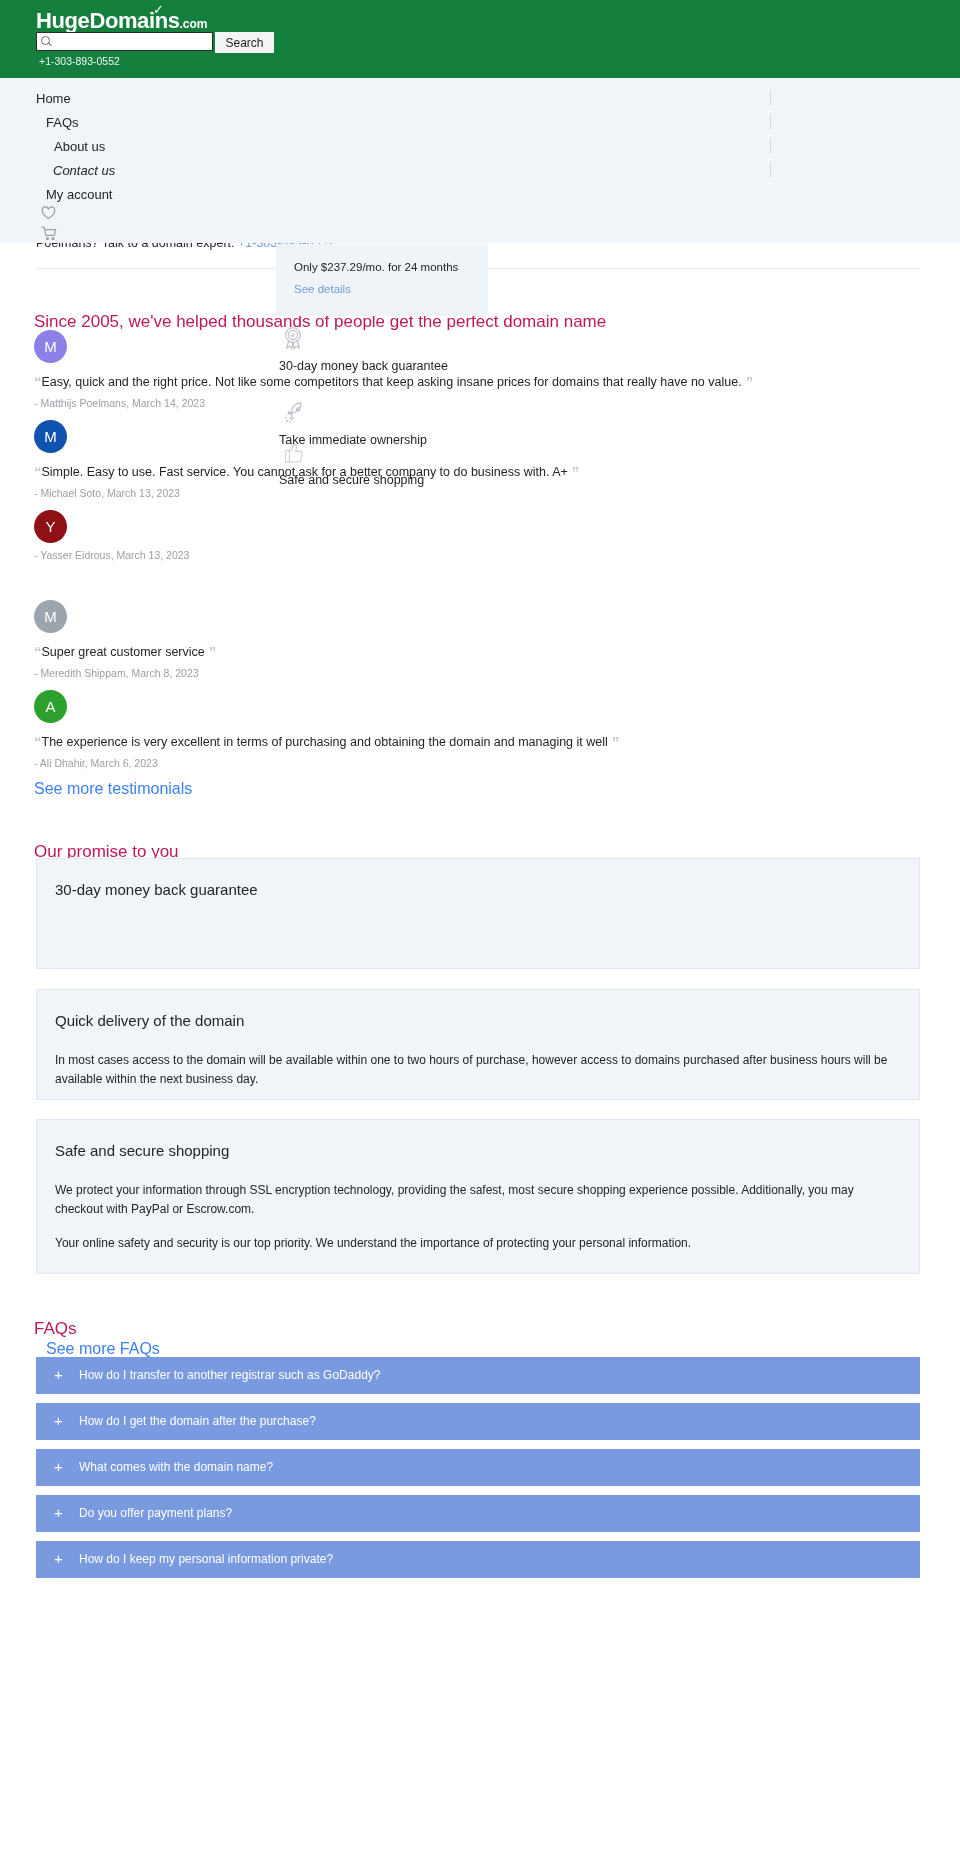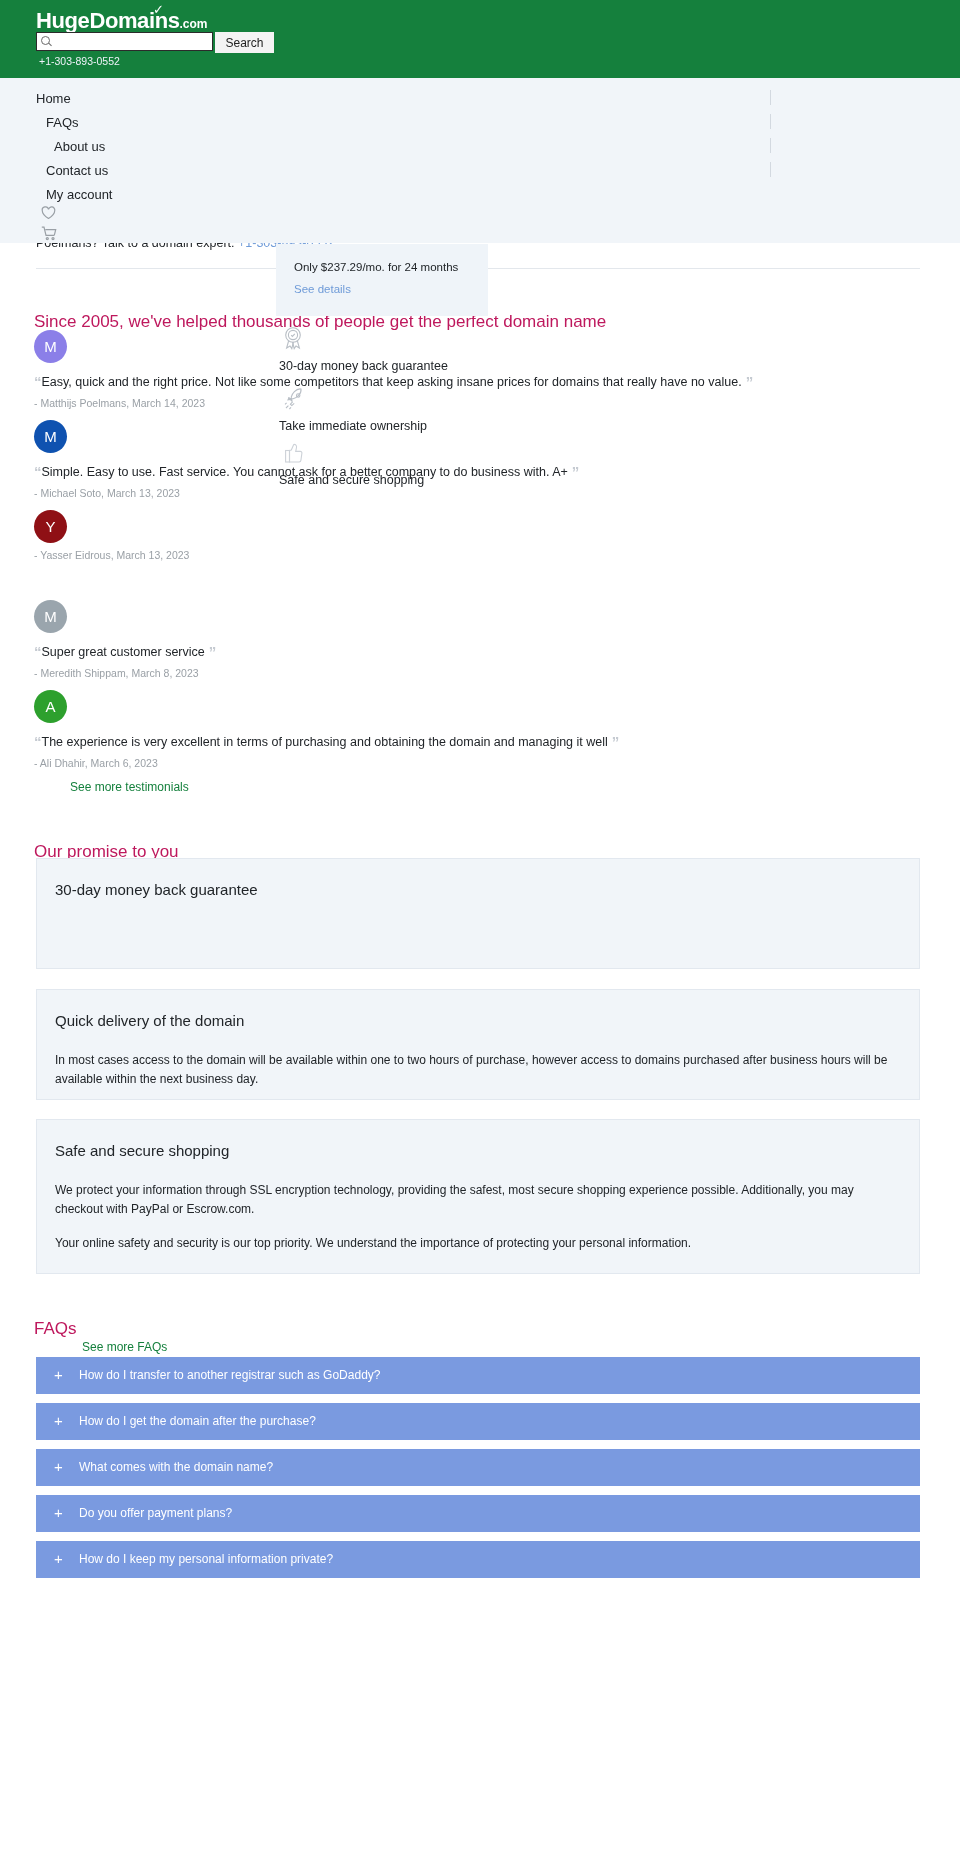--- a/index.html
+++ b/index.html
@@ -107,21 +107,21 @@
   .nav-item {
     position: absolute;
     font-size: 13px;
     color: #212529;
     white-space: nowrap;
     cursor: pointer;
   }
   .nav-home   { left: 36px; top: 13px; }
   .nav-faqs   { left: 46px; top: 37px; }
   .nav-about  { left: 54px; top: 61px; }
-  .nav-contact{ left: 46px; top: 85px; }
+  .nav-contact{ left: 53px; top: 85px; font-style: italic; }
   .nav-acct   { left: 46px; top: 109px; }
 
   .nav-rule {
     position: absolute;
     right: 189px;
     width: 1px;
     height: 15px;
     background: #d3d9e0;
   }
   .nav-rule.r1 { top: 12px; }
@@ -232,31 +232,30 @@
     line-height: 1;
   }
   .feature .flabel {
     display: block;
     margin-top: 5px;
     font-size: 12.5px;
     color: #212529;
     white-space: nowrap;
   }
   .feat1 { top: 326px; }
-  .feat2 { top: 386px; }
+  .feat2 { top: 400px; }
   .feat3 { top: 438px; }
 
   .see-more {
     position: absolute;
     left: 34px;
-    font-size: 12px;
-    color: #15803d;
+    font-size: 16px;
+    color: #3b82f6;
     text-decoration: none;
     cursor: pointer;
-    margin-left: 36px;
   }
   .see-testimonials { top: 780px; }
   .see-faqs { top: 1340px; left: 46px; }
 
   
   .promise-card {
     position: absolute;
     left: 36px;
     width: 884px;
     background: #f1f5f9;

